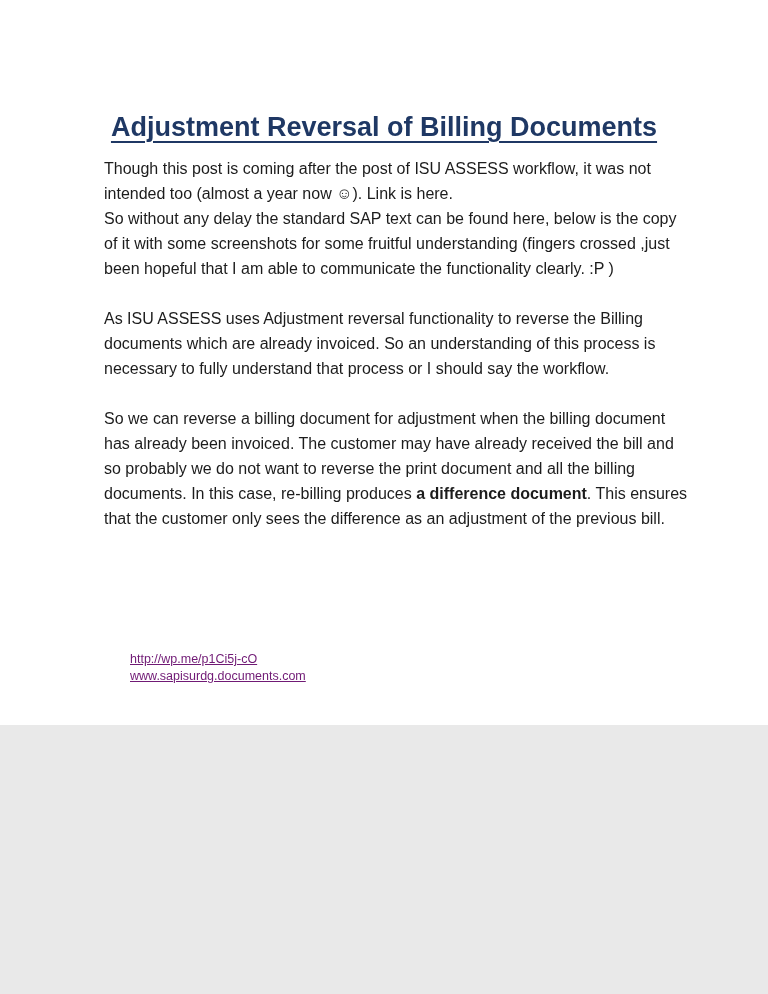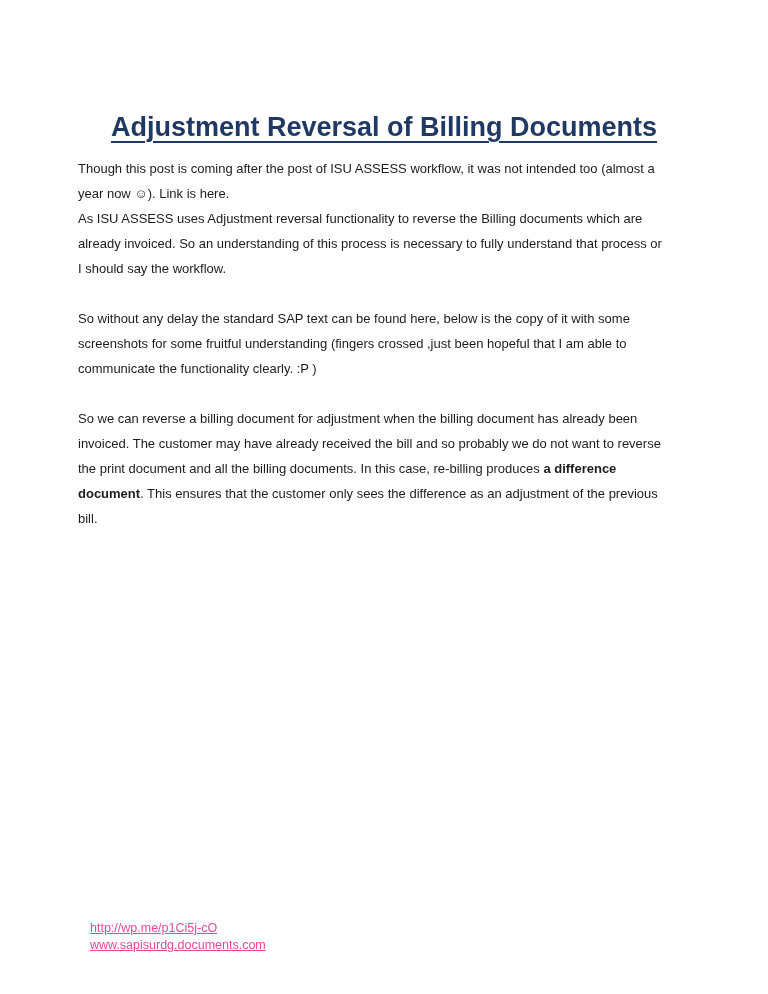--- a/index.html
+++ b/index.html
@@ -3,21 +3,21 @@
 <meta charset="utf-8">
 <style>
   html, body {
     margin: 0;
     padding: 0;
     background: #e9e9e9;
   }
   .page {
     position: relative;
     width: 768px;
-    height: 994px;
+    height: 725px;
     margin: 0 auto;
     background: #ffffff;
     font-family: "Liberation Sans", sans-serif;
     overflow: hidden;
   }
   .title {
     position: absolute;
     top: 94px;
     left: 0;
     right: 0;
@@ -26,23 +26,23 @@
     font-weight: 700;
     color: #1f3864;
     text-decoration: underline;
     text-decoration-thickness: 2px;
     text-underline-offset: 5px;
     letter-spacing: 0px;
   }
   .content {
     position: absolute;
     top: 156px;
-    left: 78px;
+    left: 104px;
     width: 590px;
-    font-size: 13px;
+    font-size: 16px;
     line-height: 25px;
     color: #1c1c1c;
     text-align: left;
   }
   .content p {
     margin: 0 0 25px 0;
   }
   .content p.no-gap {
     margin-bottom: 0;
   }
@@ -52,39 +52,40 @@
   .footer {
     position: absolute;
     left: 90px;
     bottom: 40px;
     font-size: 12.5px;
     line-height: 17px;
     color: #111111;
   }
   .footer a {
     display: block;
-    color: #ec4899;
+    color: #701a75;
     text-decoration: underline;
     cursor: pointer;
+    margin-left: 40px;
   }
 </style>
 </head>
 <body>
 
 <div class="page">
 
   <h1 class="title">Adjustment Reversal of Billing Documents</h1>
 
   <div class="content">
 
     <p class="no-gap">Though this post is coming after the post of ISU ASSESS workflow, it was not intended too (almost a year now ☺). Link is here.</p>
 
+    <p>So without any delay the standard SAP text can be found here, below is the copy of it with some screenshots for some fruitful understanding (fingers crossed ,just been hopeful that I am able to communicate the functionality clearly. :P )</p>
+
     <p>As ISU ASSESS uses Adjustment reversal functionality to reverse the Billing documents which are already invoiced. So an understanding of this process is necessary to fully understand that process or I should say the workflow.</p>
-
-    <p>So without any delay the standard SAP text can be found here, below is the copy of it with some screenshots for some fruitful understanding (fingers crossed ,just been hopeful that I am able to communicate the functionality clearly. :P )</p>
 
     <p><span>So we can reverse a billing document for adjustment when the billing document has already been invoiced. The customer may have already received the bill and so probably we do not want to reverse the print document and all the billing documents. In this case, re-billing produces </span><span class="bold-inline">a difference document</span><span>. This ensures that the customer only sees the difference as an adjustment of the previous bill.</span></p>
 
 
 
 
 
   </div>
 
   <div class="footer">

